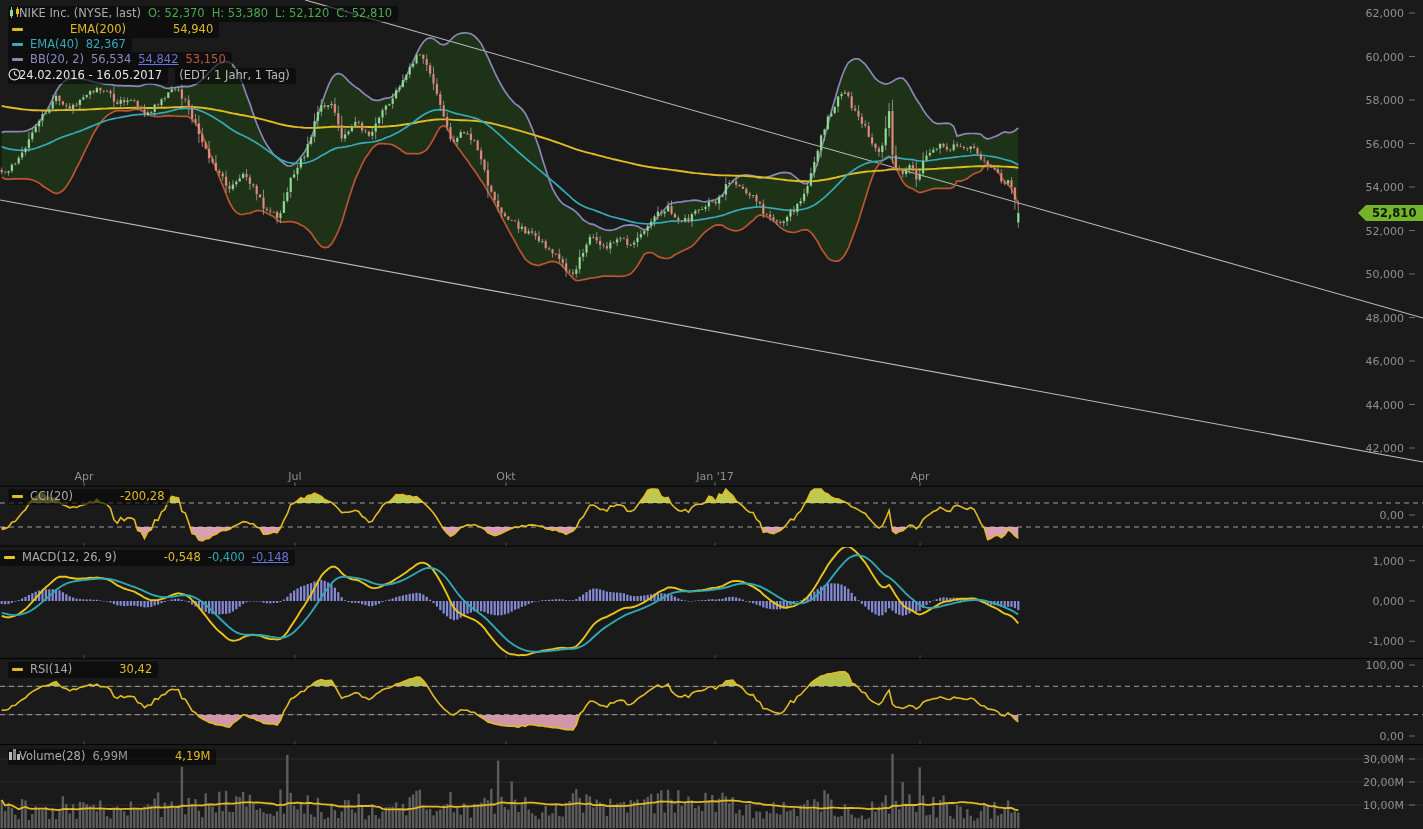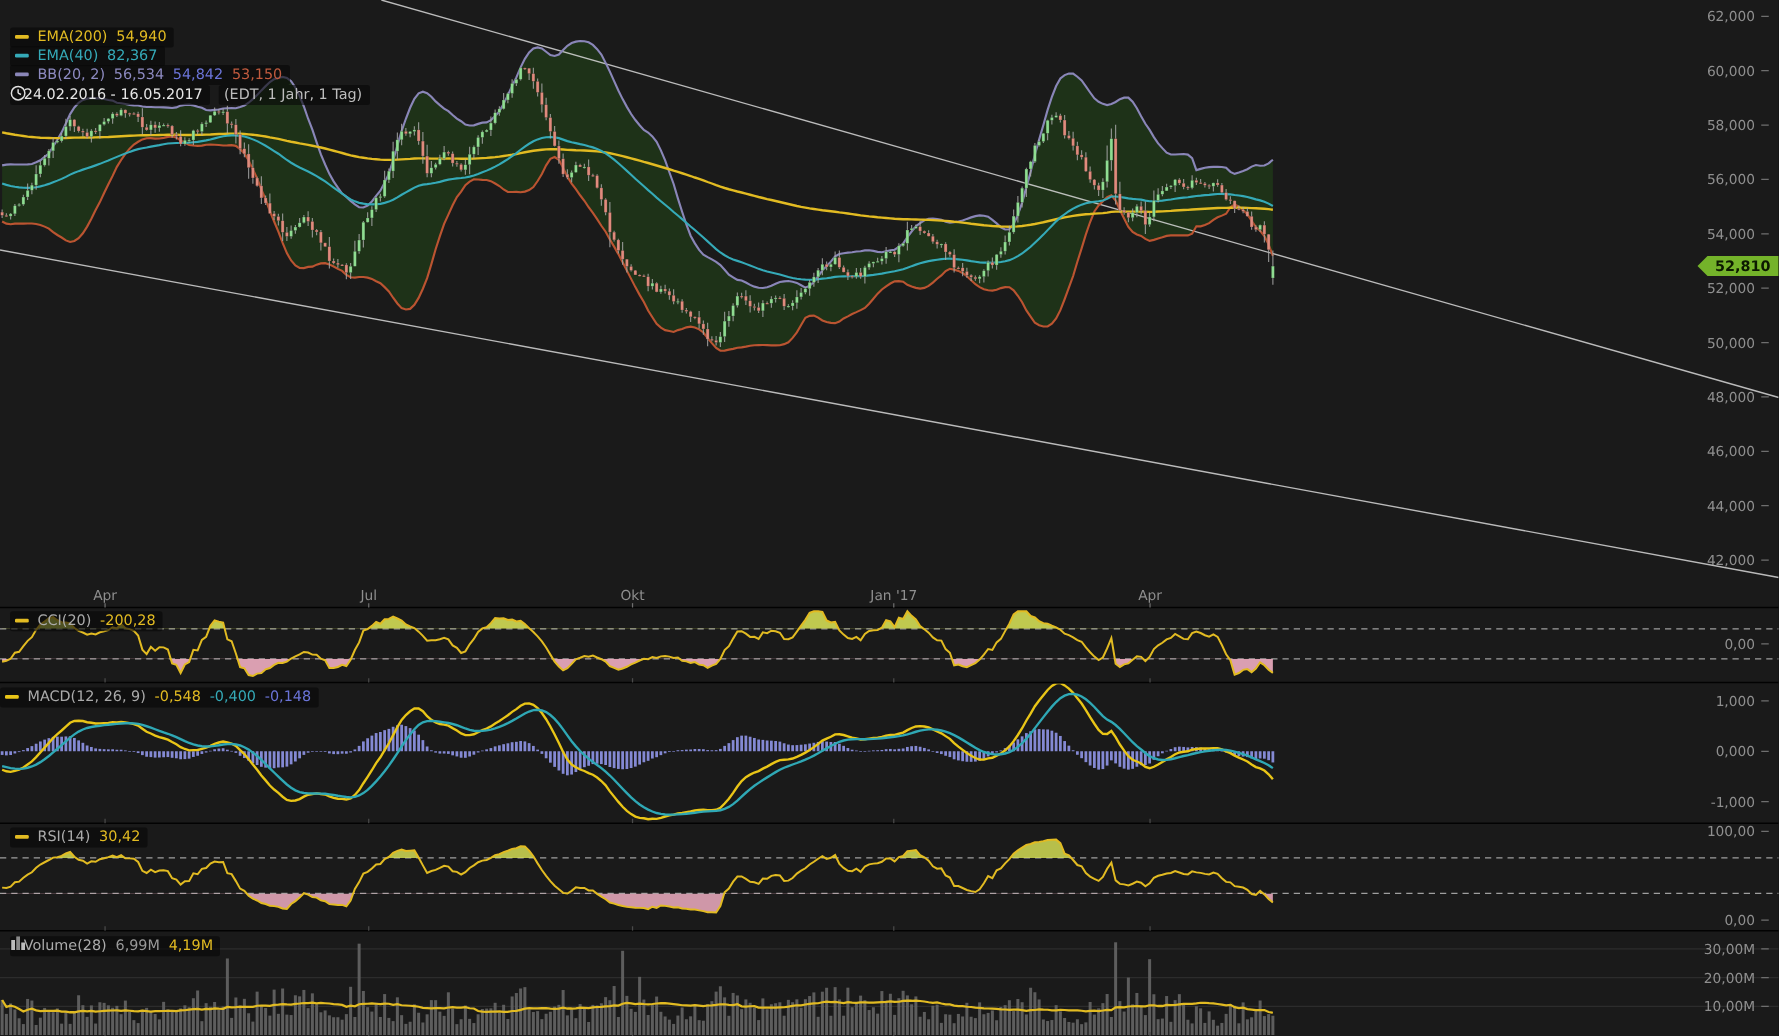--- a/index.html
+++ b/index.html
@@ -7,24 +7,24 @@
          font-family:"DejaVu Sans","Liberation Sans",sans-serif;}
   svg{position:absolute;left:0;top:0;}
   .lrow{position:absolute;display:flex;gap:7px;align-items:center;z-index:5;}
   .chip{display:inline-flex;align-items:center;gap:7px;background:rgba(8,8,8,.62);
         padding:1px 6px 2px 4px;border-radius:2px;font-size:11.5px;line-height:13px;white-space:nowrap;}
   .dash{width:11px;height:3px;border-radius:1px;display:inline-block;flex:0 0 auto;}
   .glabel{color:#ababab;}
   .white{color:#e6e6e6;}
   .dim{color:#bdbdbd;}
   .grn{color:#46ad4a;}
-  .yel{color:#e2bb22;}
+  .yel{color:#e2bb22;margin-left:40px;}
   .tea{color:#35aab8;}
   .pur{color:#8d8ac0;}
-  .ind{color:#6b74d8;}
+  .ind{color:#6b74d8;text-decoration:underline;}
   .org{color:#c05a3e;}
   .gry{color:#9a9a9a;}
   .icon{display:inline-flex;align-items:center;flex:0 0 auto;}
 </style>
 </head>
 <body>
 
 <div class="stage">
   <svg id="cv" width="1423" height="829">
       <defs>
@@ -1360,20 +1360,37 @@
         <line x1="1409" y1="736" x2="1415" y2="736" stroke="#6f6f6f" stroke-width="1"></line>
         <text x="1404" y="763" fill="#8f8f8f" font-size="11" text-anchor="end">30,00M</text>
         <line x1="1409" y1="759" x2="1415" y2="759" stroke="#6f6f6f" stroke-width="1"></line>
         <text x="1404" y="786" fill="#8f8f8f" font-size="11" text-anchor="end">20,00M</text>
         <line x1="1409" y1="782" x2="1415" y2="782" stroke="#6f6f6f" stroke-width="1"></line>
         <text x="1404" y="809" fill="#8f8f8f" font-size="11" text-anchor="end">10,00M</text>
         <line x1="1409" y1="805" x2="1415" y2="805" stroke="#6f6f6f" stroke-width="1"></line>
       </g>
     </svg>
 
+  <div class="lrow" style="left:8px;top:6px;">
+    <span class="chip">
+      <span class="icon">
+        <svg width="13" height="13">
+            <rect x="2" y="4" width="3" height="6" fill="#8fdd91"></rect>
+            <line x1="3.5" y1="1" x2="3.5" y2="12" stroke="#8fdd91" stroke-width="1"></line>
+            <rect x="8" y="3" width="3" height="5" fill="#e2bb22"></rect>
+            <line x1="9.5" y1="1" x2="9.5" y2="11" stroke="#e2bb22" stroke-width="1"></line>
+          </svg>
+      </span>
+      <span class="glabel">NIKE Inc. (NYSE, last)</span>
+      <span class="grn">O: 52,370</span>
+      <span class="grn">H: 53,380</span>
+      <span class="grn">L: 52,120</span>
+      <span class="grn">C: 52,810</span>
+    </span>
+  </div>
 
   <div class="lrow" style="left:8px;top:22px;">
     <span class="chip">
       <span class="dash" style="background:#e2bb22"></span>
       <span class="yel">EMA(200)</span>
       <span class="yel">54,940</span>
     </span>
   </div>
 
   <div class="lrow" style="left:8px;top:37px;">

